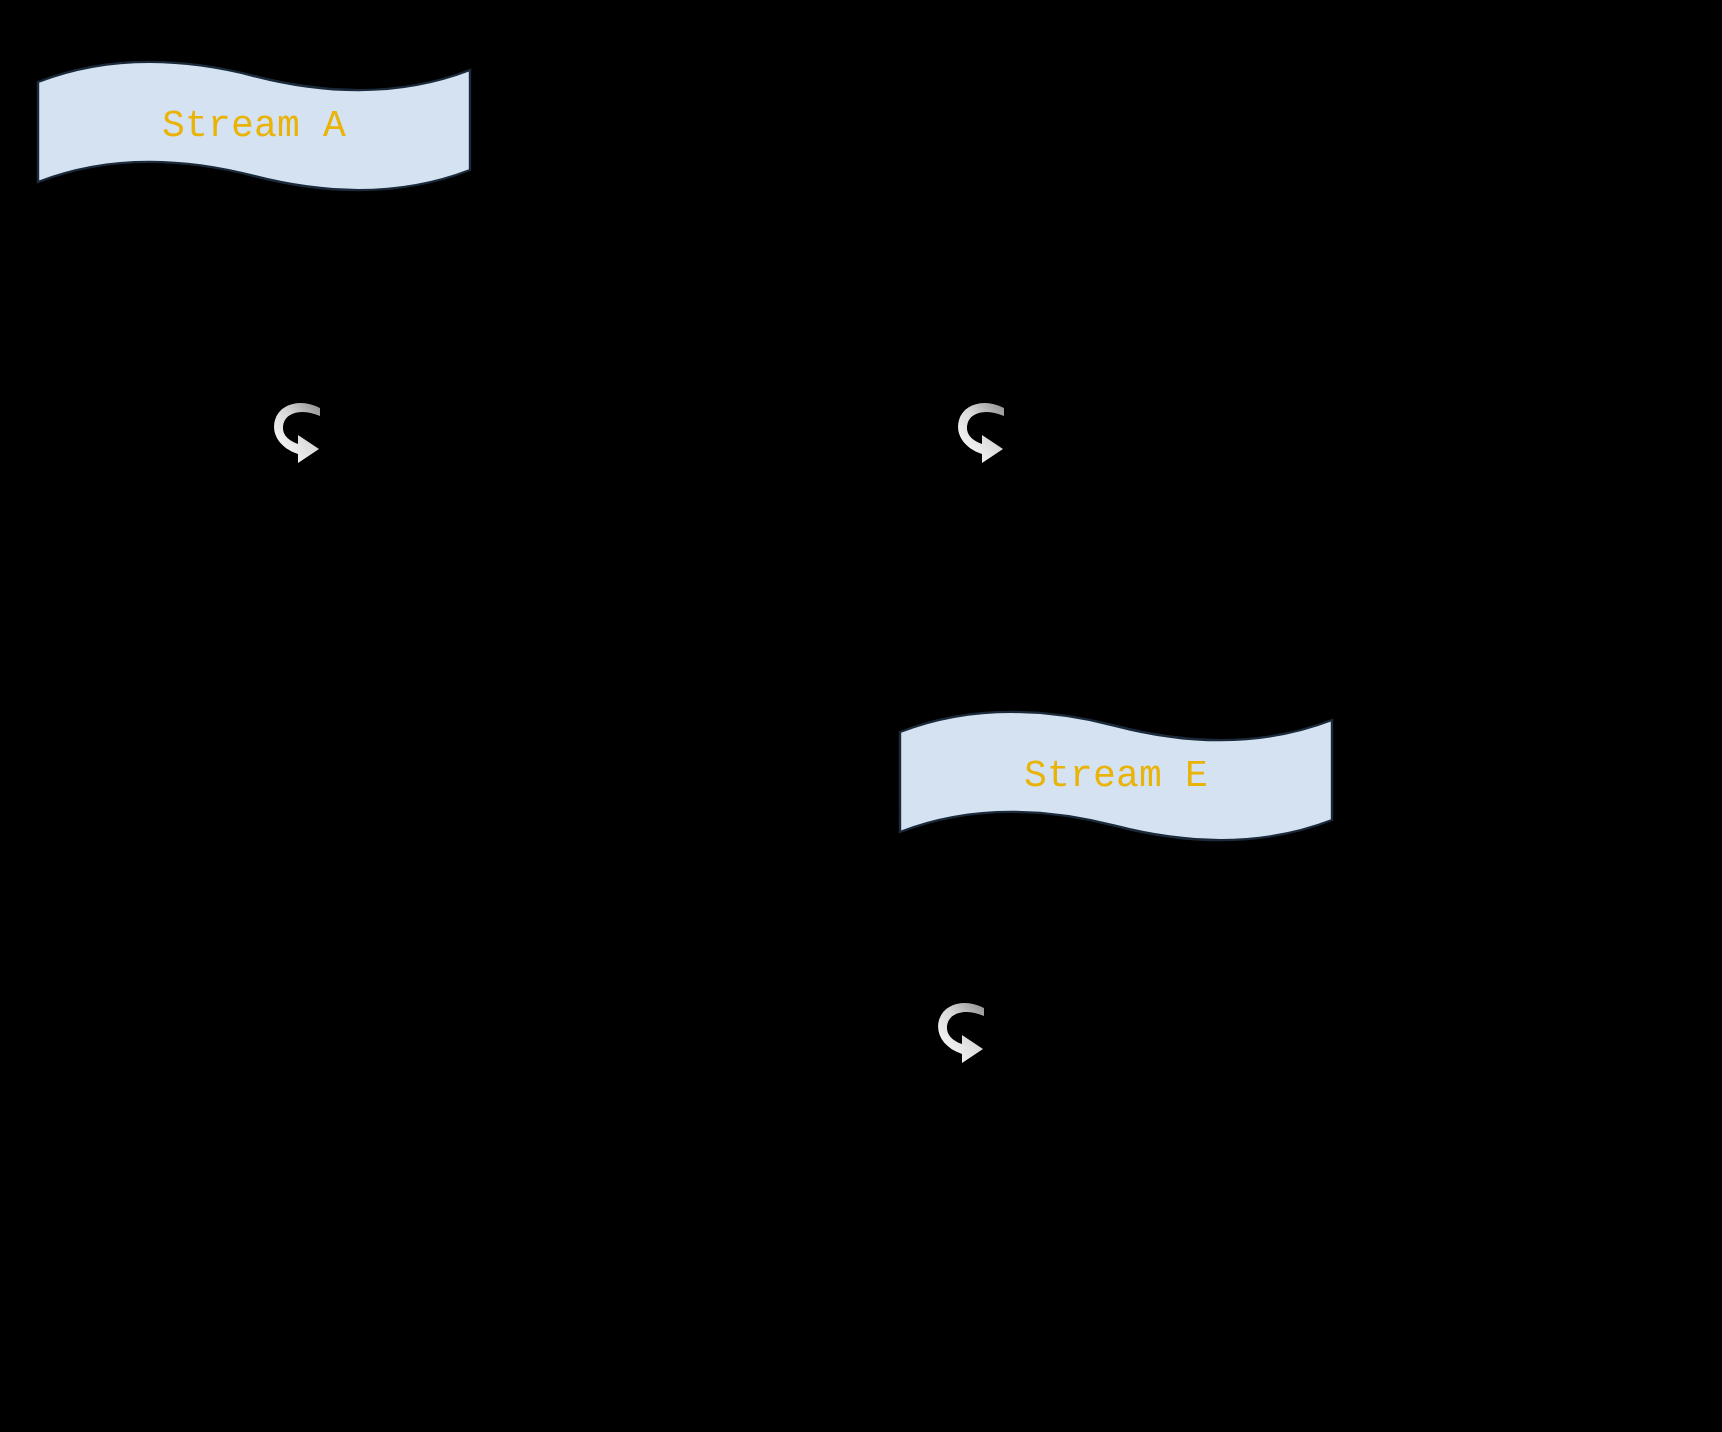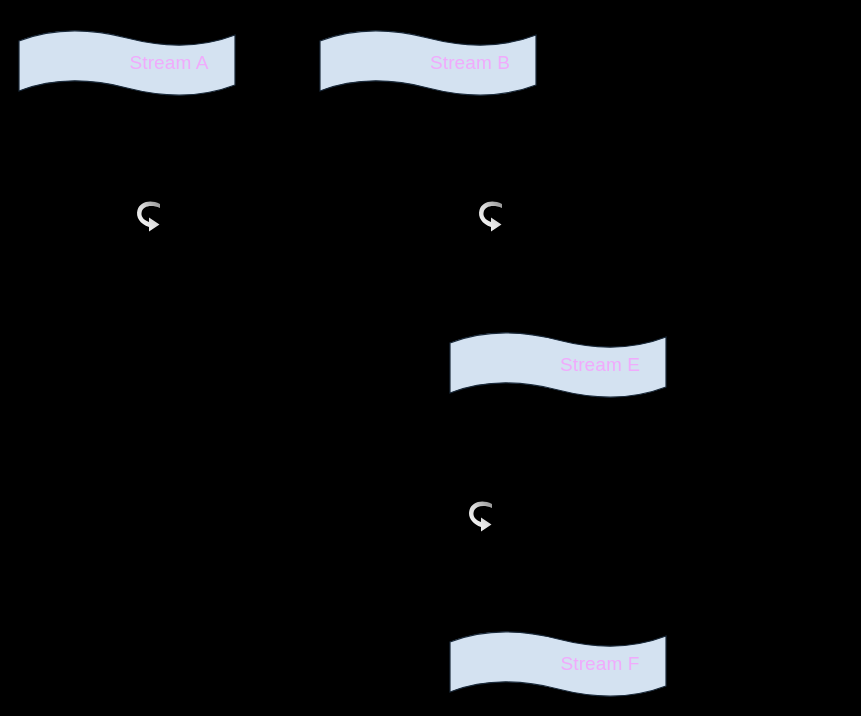--- a/index.html
+++ b/index.html
@@ -31,27 +31,26 @@
   }
   .banner-label {
     position: absolute;
     left: 0;
     top: 0;
     width: 218px;
     height: 70px;
     display: flex;
     align-items: center;
     justify-content: center;
-    color: #f0abfc;
+    color: #eab308;
     font-size: 19px;
-    font-family: Liberation Sans, sans-serif;
+    font-family: Liberation Mono, monospace;
     letter-spacing: 0.1px;
     white-space: nowrap;
     pointer-events: none;
-    padding-left: 42px;
   }
   .rotate-icon {
     position: absolute;
     width: 48px;
     height: 56px;
   }
   .rotate-icon svg {
     display: block;
     width: 48px;
     height: 56px;
@@ -62,42 +61,30 @@
 
 <div id="canvas">
 
   <div class="banner" style="left:18px; top:28px;">
     <svg viewBox="0 0 218 70" preserveAspectRatio="none">
       <path d="M 1 13 C 40 -2 78 2 109 10 C 140 18 178 22 217 7 L 217 57 C 178 72 140 68 109 60 C 78 52 40 48 1 63 Z" fill="#d4e2f1" stroke="#1b2a3a" stroke-width="1.2"></path>
     </svg>
     <div class="banner-label">Stream A</div>
   </div>
 
-  <div class="banner" style="left:319px; top:28px;">
-    <svg viewBox="0 0 218 70" preserveAspectRatio="none">
-      <path d="M 1 13 C 40 -2 78 2 109 10 C 140 18 178 22 217 7 L 217 57 C 178 72 140 68 109 60 C 78 52 40 48 1 63 Z" fill="#d4e2f1" stroke="#1b2a3a" stroke-width="1.2"></path>
-    </svg>
-    <div class="banner-label">Stream B</div>
-  </div>
 
 
 
-  <div class="banner" style="left:449px; top:330px;">
+  <div class="banner" style="left:449px; top:353px;">
     <svg viewBox="0 0 218 70" preserveAspectRatio="none">
       <path d="M 1 13 C 40 -2 78 2 109 10 C 140 18 178 22 217 7 L 217 57 C 178 72 140 68 109 60 C 78 52 40 48 1 63 Z" fill="#d4e2f1" stroke="#1b2a3a" stroke-width="1.2"></path>
     </svg>
     <div class="banner-label">Stream E</div>
   </div>
 
-  <div class="banner" style="left:449px; top:629px;">
-    <svg viewBox="0 0 218 70" preserveAspectRatio="none">
-      <path d="M 1 13 C 40 -2 78 2 109 10 C 140 18 178 22 217 7 L 217 57 C 178 72 140 68 109 60 C 78 52 40 48 1 63 Z" fill="#d4e2f1" stroke="#1b2a3a" stroke-width="1.2"></path>
-    </svg>
-    <div class="banner-label">Stream F</div>
-  </div>
 
   <div class="rotate-icon" style="left:126px; top:190px;">
     <svg viewBox="0 0 48 56">
       <defs>
         <linearGradient id="gradRot1" x1="1" y1="0" x2="0.15" y2="1">
           <stop offset="0%" stop-color="#8f8f8f"></stop>
           <stop offset="45%" stop-color="#d8d8d8"></stop>
           <stop offset="100%" stop-color="#ffffff"></stop>
         </linearGradient>
       </defs>

